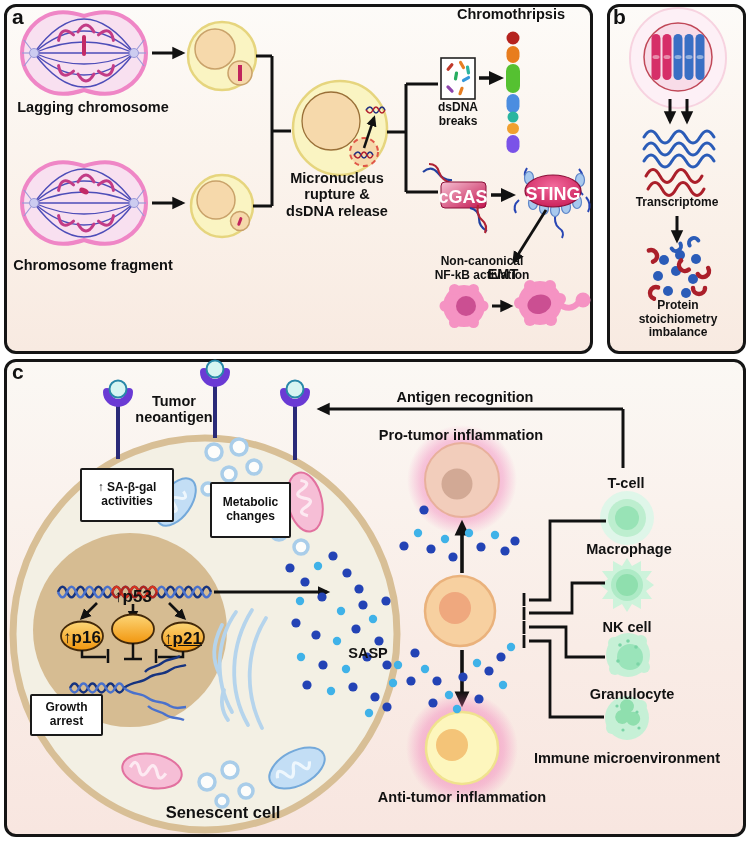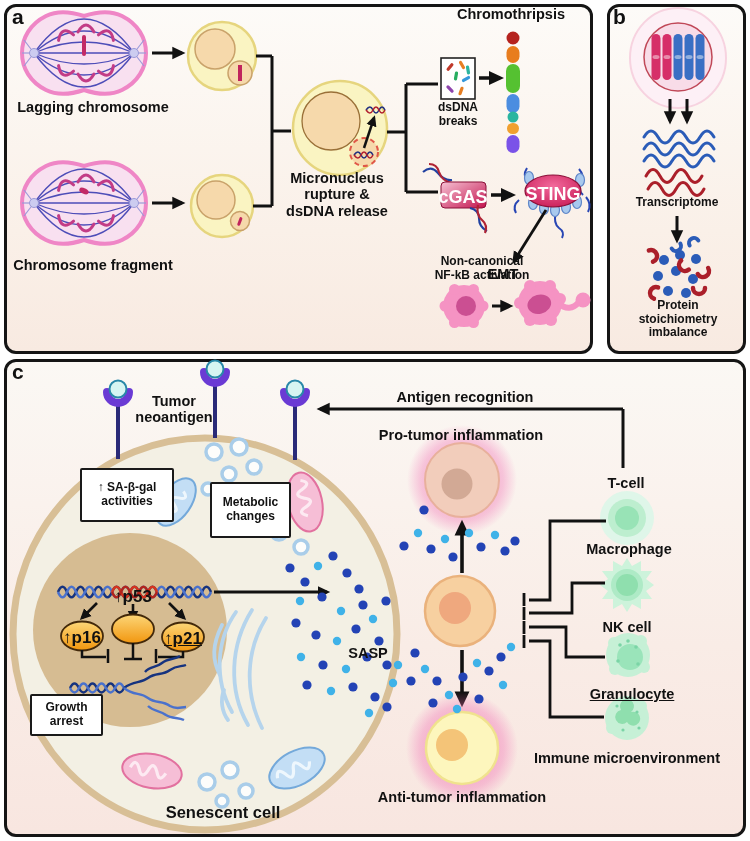--- a/index.html
+++ b/index.html
@@ -564,15 +564,15 @@
   <div class="box s14" style="left:30px;top:694px;width:73px;height:42px;">Growth
 arrest</div>
   <div class="lbl s16" style="left:223px;top:803px;">Senescent cell</div>
   <div class="lbl s15" style="left:368px;top:645px;">SASP</div>
   <div class="lbl s15" style="left:465px;top:389px;">Antigen recognition</div>
   <div class="lbl s15" style="left:461px;top:427px;">Pro-tumor inflammation</div>
   <div class="lbl s15" style="left:462px;top:789px;">Anti-tumor inflammation</div>
   <div class="lbl s15" style="left:626px;top:475px;">T-cell</div>
   <div class="lbl s15" style="left:629px;top:541px;">Macrophage</div>
   <div class="lbl s15" style="left:627px;top:619px;">NK cell</div>
-  <div class="lbl s15" style="left:632px;top:686px;text-decoration:underline;">Granulocyte</div>
+  <div class="lbl s15" style="left:632px;top:686px;">Granulocyte</div>
   <div class="lbl s15" style="left:627px;top:750px;">Immune microenvironment</div>
 </div>
 
 </body></html>

